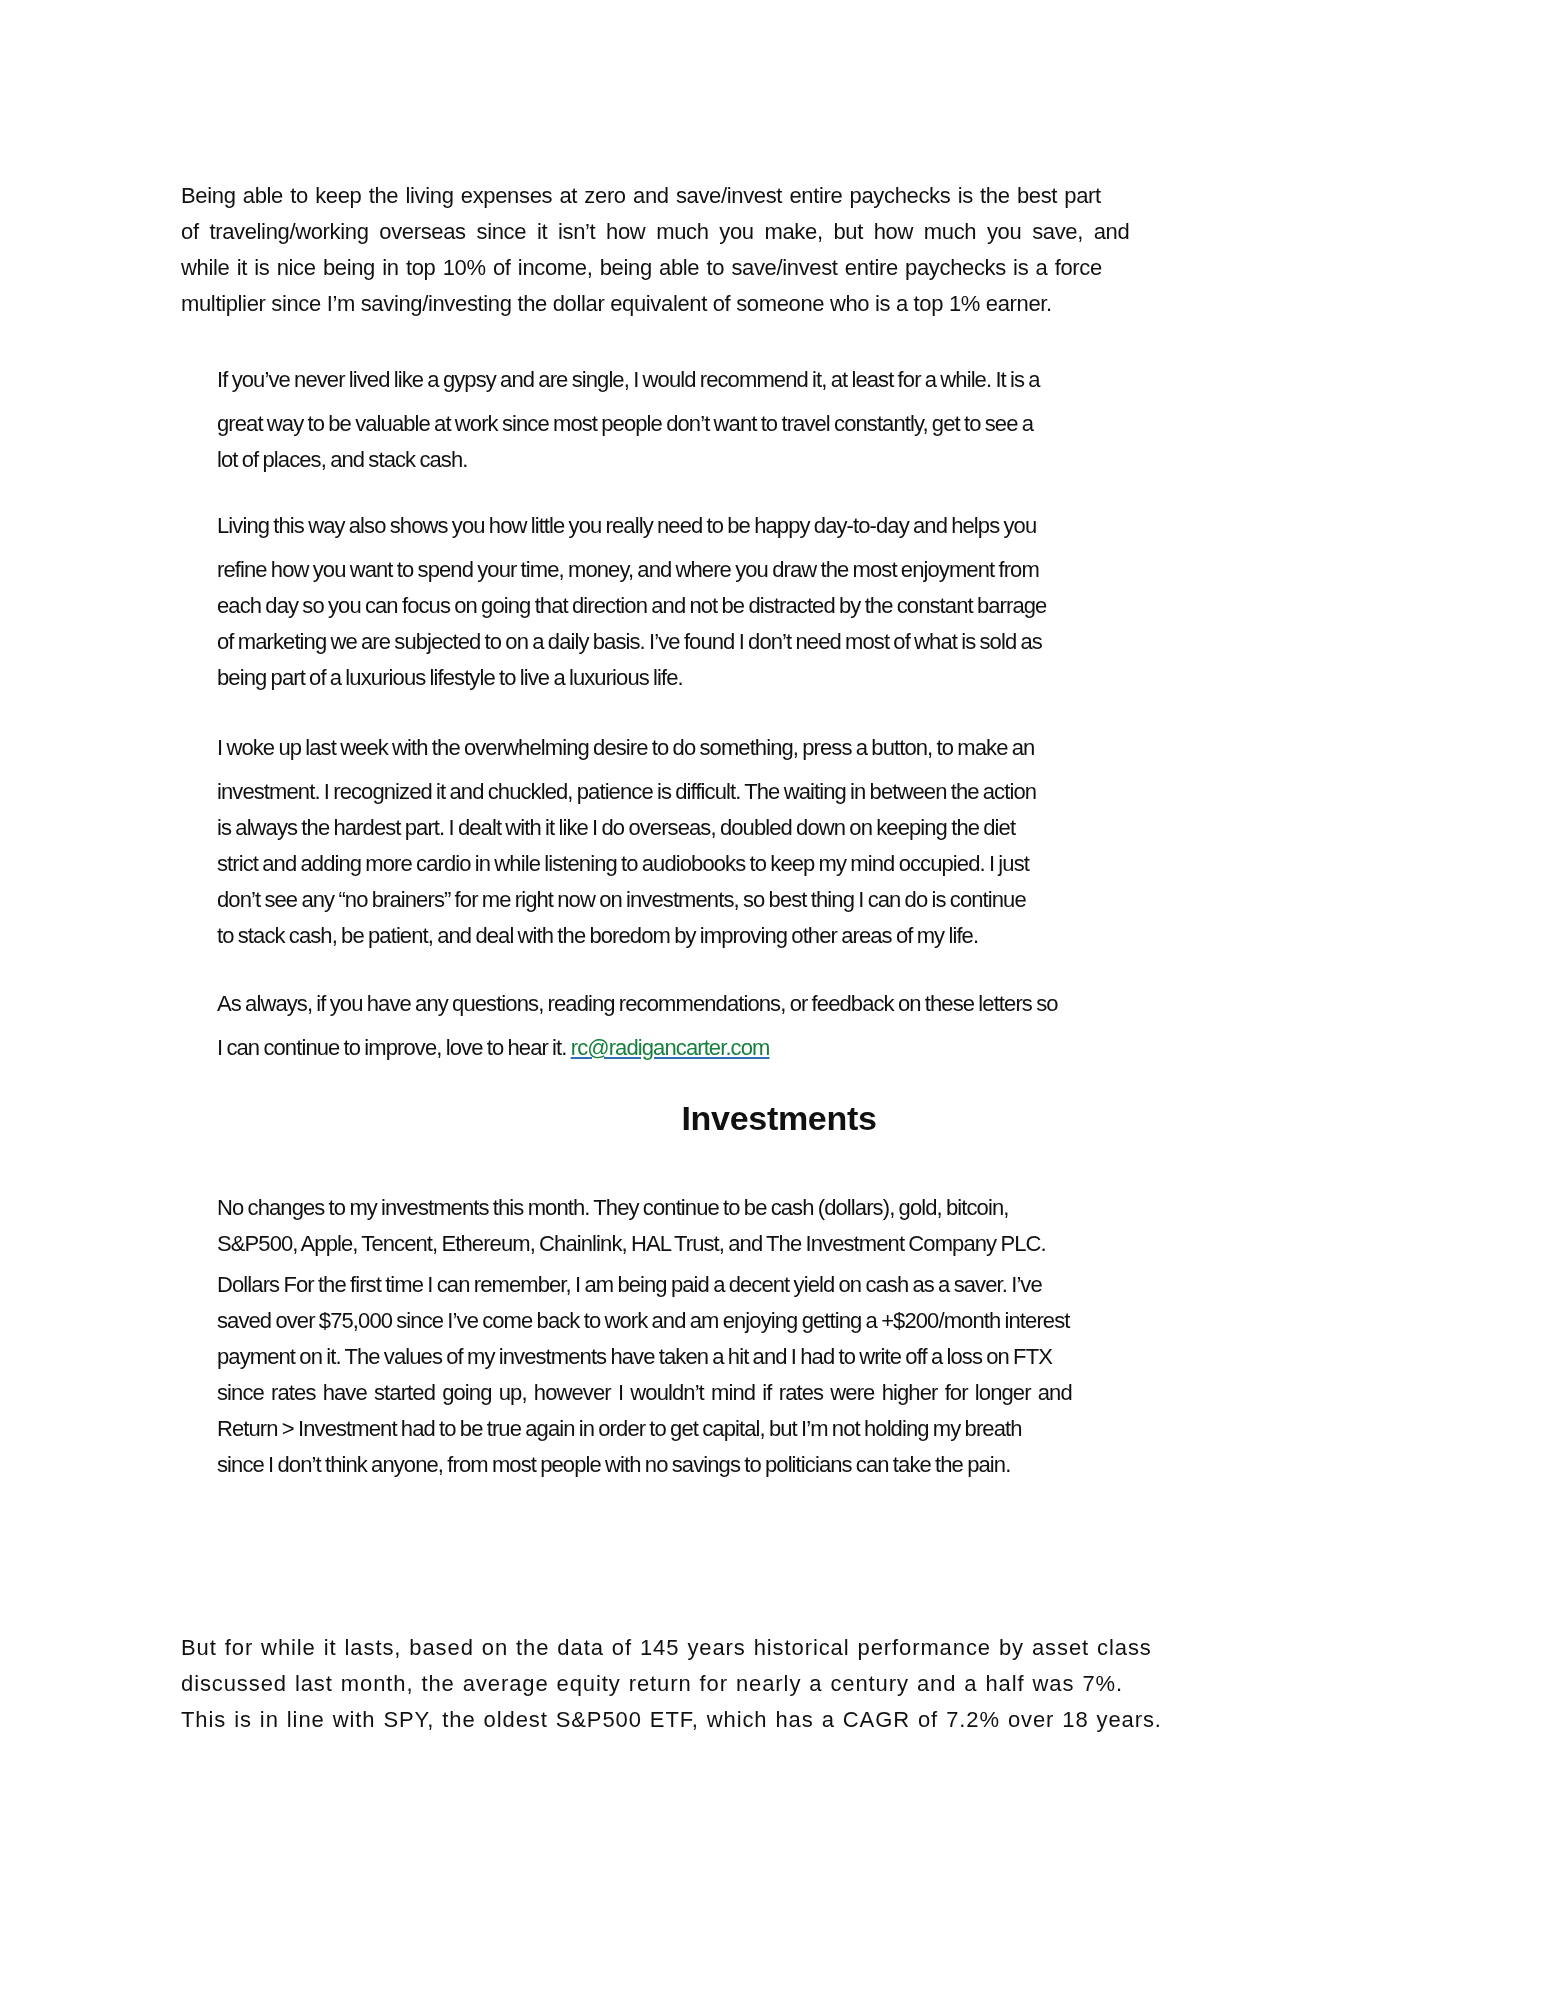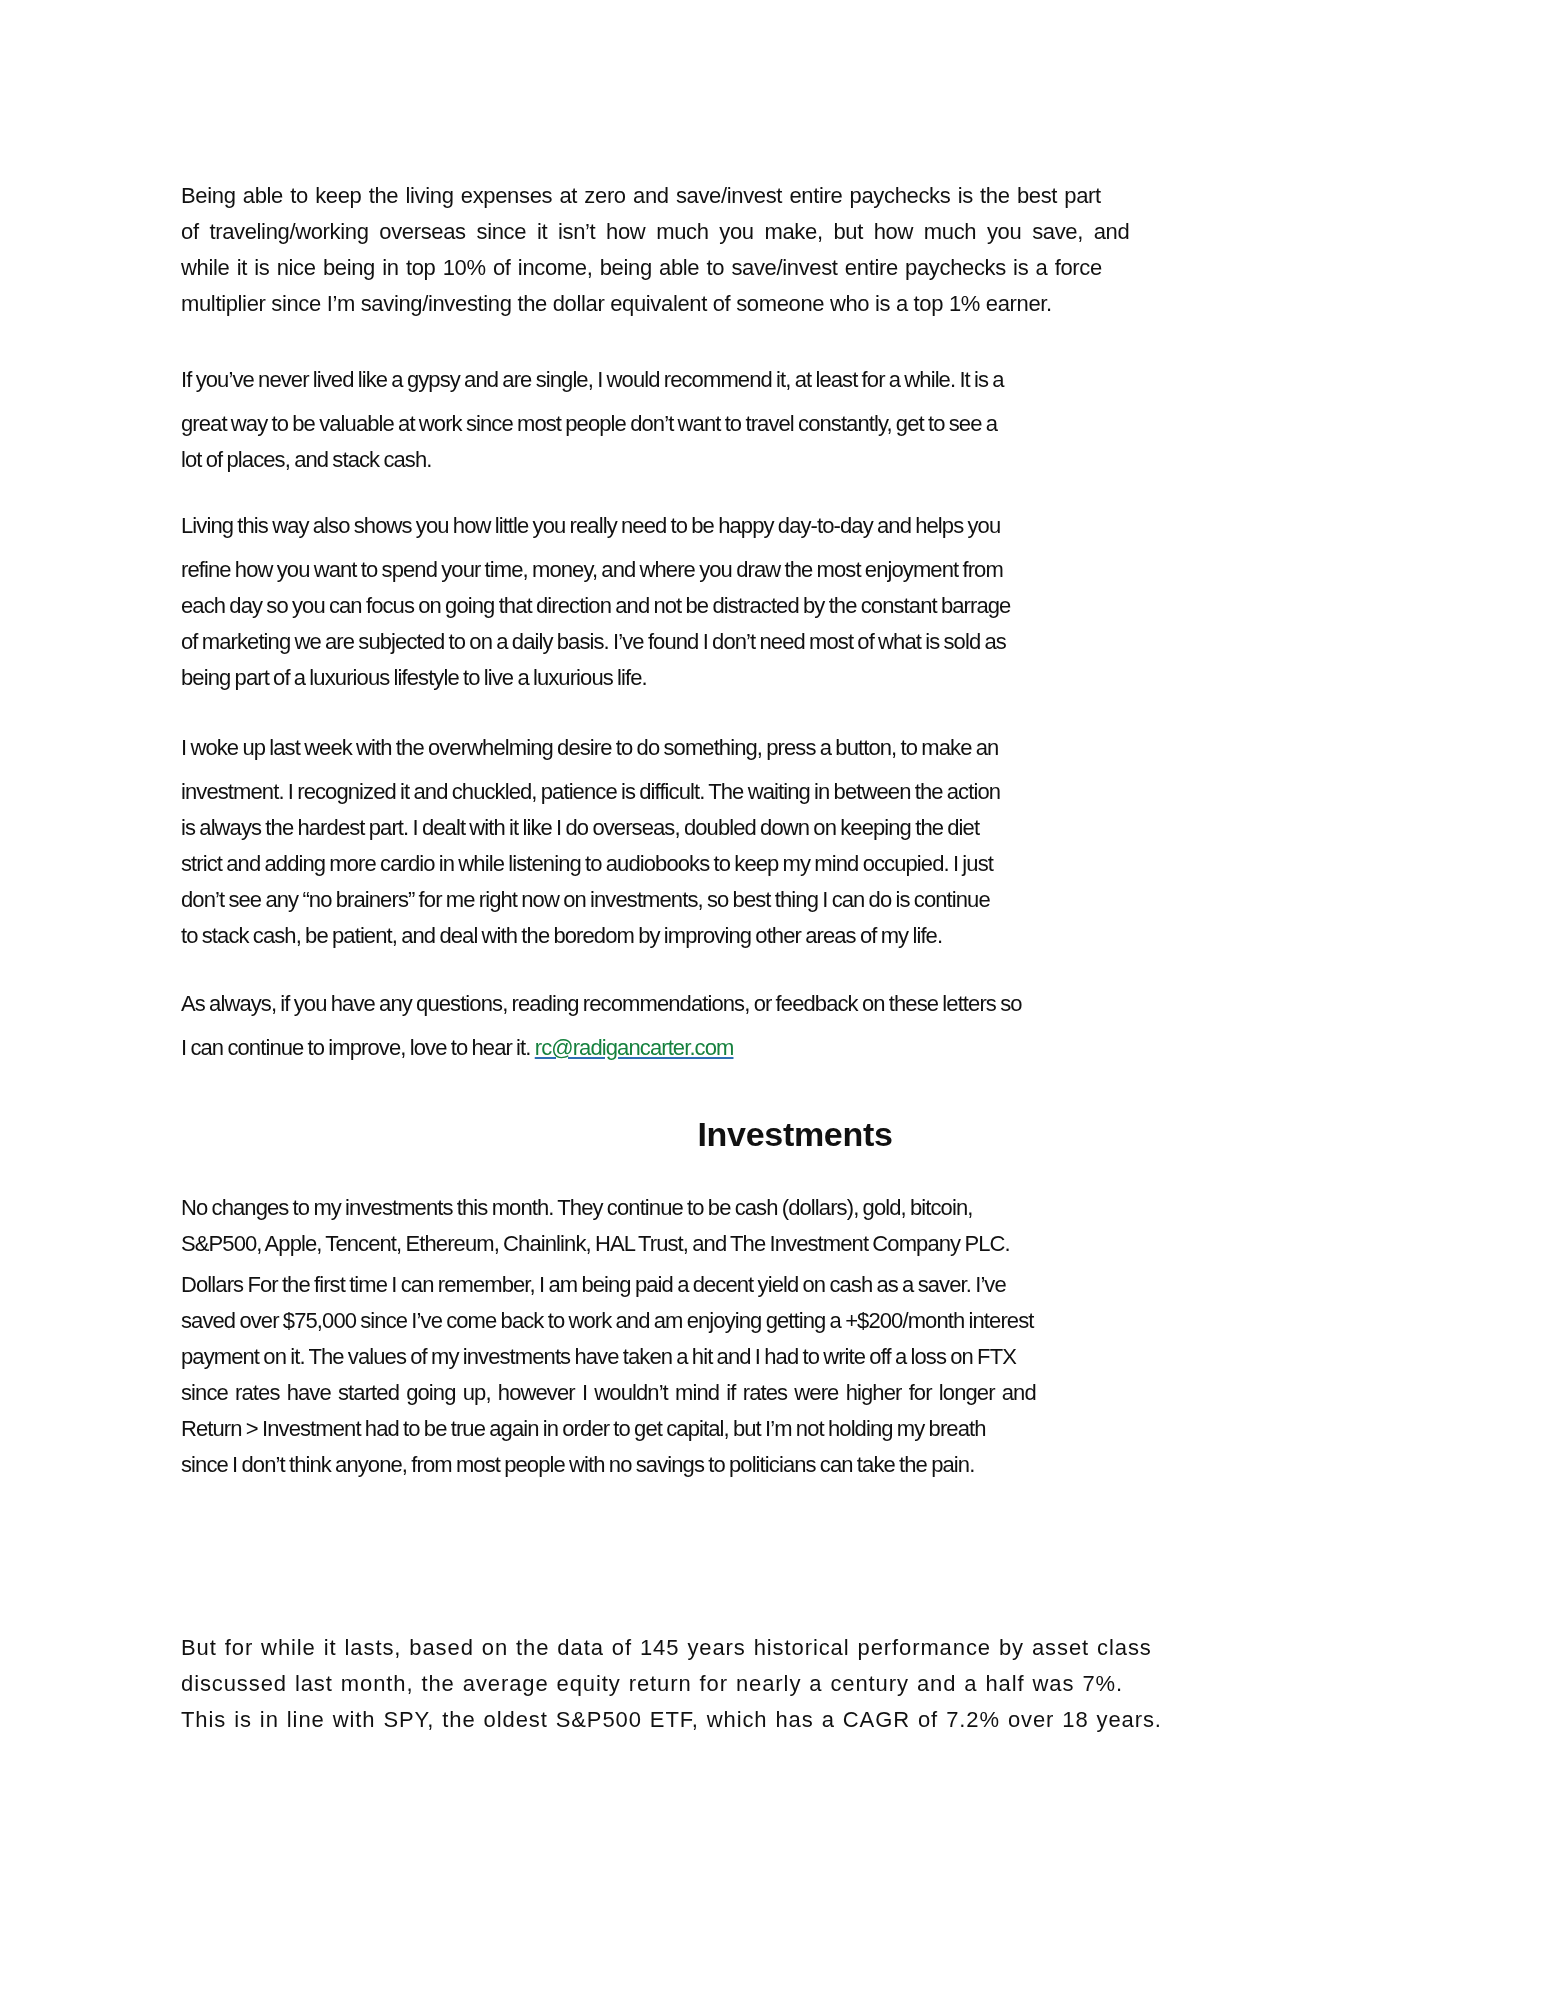--- a/index.html
+++ b/index.html
@@ -21,39 +21,39 @@
       top: 178px;
       width: 1196px;
     }
     .para {
       font-size: 22px;
       line-height: 36px;
       margin: 0;
       letter-spacing: -0.35px;
     }
     .justify { text-align: justify; text-align-last: left; }
-    .condensed { letter-spacing: -0.9px; word-spacing: -1px; }
+    .condensed { letter-spacing: -0.9px; word-spacing: -1px; margin-left: 36px; }
     .wide { letter-spacing: 0.9px; word-spacing: 1px; }
     .line { display: block; white-space: nowrap; }
     .line.tall { margin-bottom: 8px; }
     #p1 { position: absolute; top: 0; }
     #p2 { position: absolute; top: 184px; }
     #p3 { position: absolute; top: 330px; }
     #p4 { position: absolute; top: 552px; }
     #p5 { position: absolute; top: 808px; }
     #heading {
       position: absolute;
       top: 918px;
       left: 0;
       width: 1196px;
       text-align: center;
       font-size: 34px;
       font-weight: bold;
       line-height: 44px;
-      margin: 16px;
+      margin: 0;
       letter-spacing: -0.3px;
     }
     #p6 { position: absolute; top: 1012px; }
     #p7 { position: absolute; top: 1089px; }
     #p8 { position: absolute; top: 1452px; }
     .bold { font-weight: normal; }
     .email-link {
       color: #15803d;
       text-decoration: underline;
       text-decoration-color: #2e6fb5;

